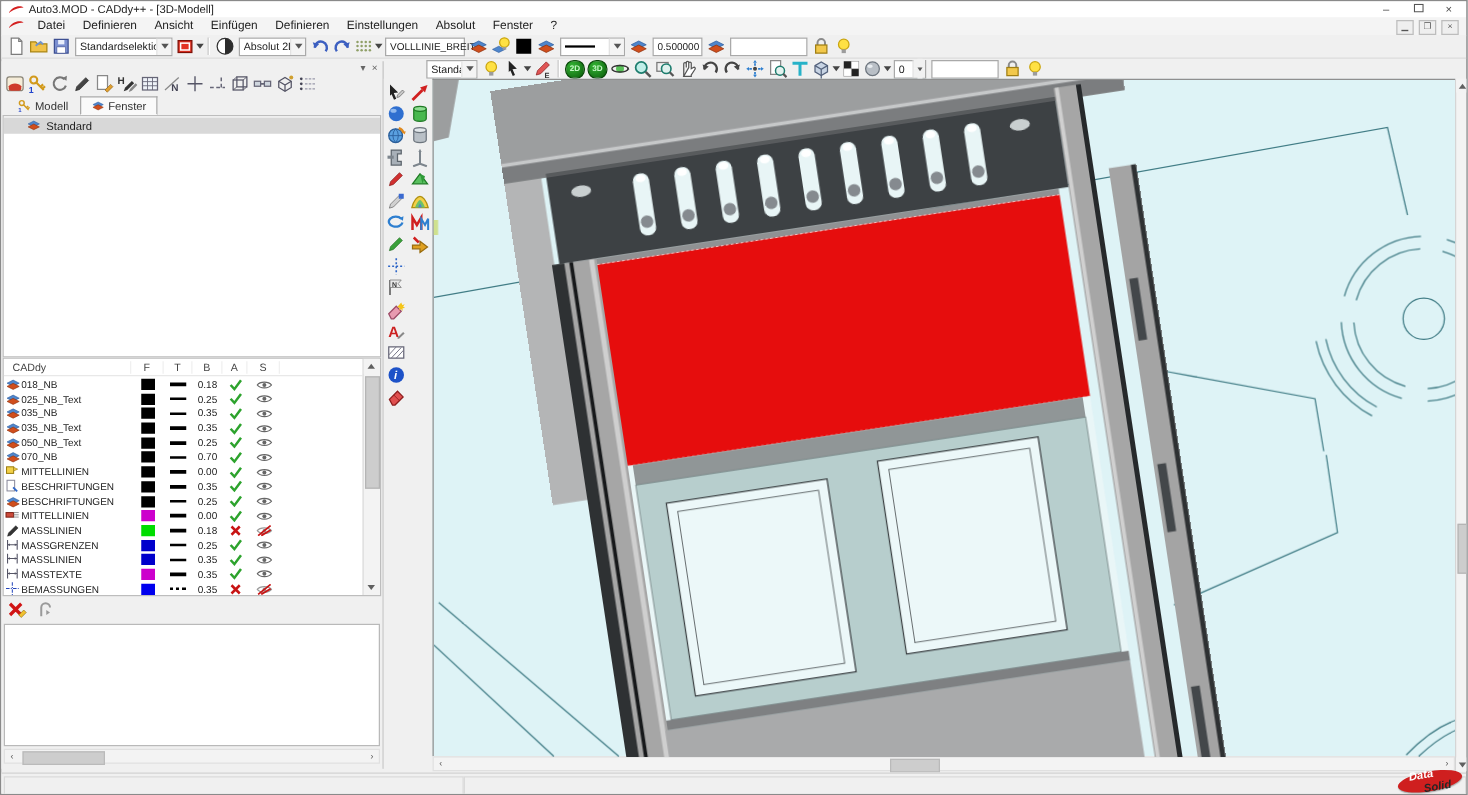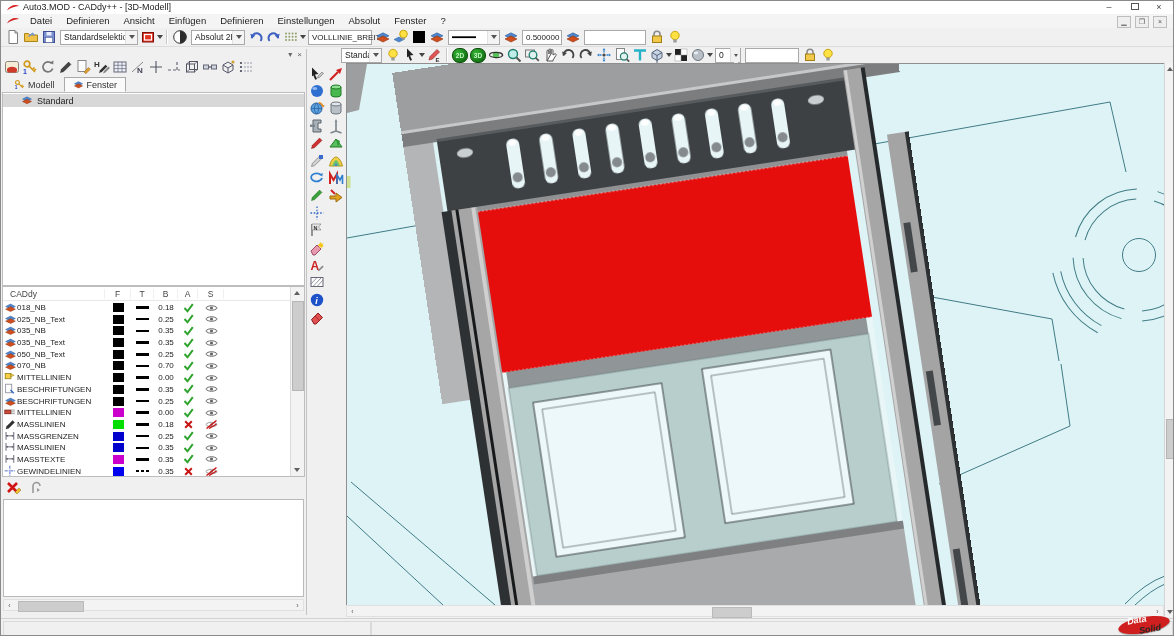--- a/index.html
+++ b/index.html
@@ -920,21 +920,21 @@
                 <circle cx="6.5" cy="4" r="1.6" fill="#666"></circle>
               </svg>
             </span>
           </div>
           <div class="trow">
             <span class="cellc">
               <svg width="13" height="13" viewBox="0 0 16 16">
                 <path d="M7.2 1v12.5M1 7.2h12.5" stroke="#2244bb" stroke-width="1" stroke-dasharray="3.5 1.2 1 1.2" fill="none"></path>
               </svg>
             </span>
-            <span class="nm">GEWINDELINIEN</span>
+            <span class="nm">BEMASSUNGEN</span>
             <span class="cellc">
               <span class="swatch" style="background:#0000ee"></span>
             </span>
             <span class="cellc">
               <span class="lt-dashdot"></span>
             </span>
             <span class="cellc" style="font-size:8px;">0.35</span>
             <span class="cellc">
               <svg width="9" height="9" viewBox="0 0 9 9">
                 <path d="M1.2 1.2l6.6 6.6M7.8 1.2L1.2 7.8" stroke="var(--c-status_red)" stroke-width="2"></path>

